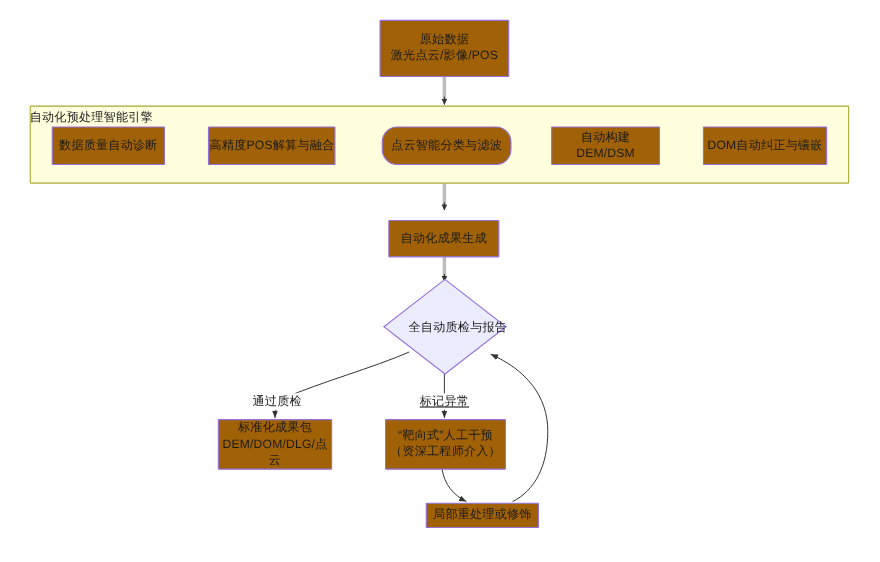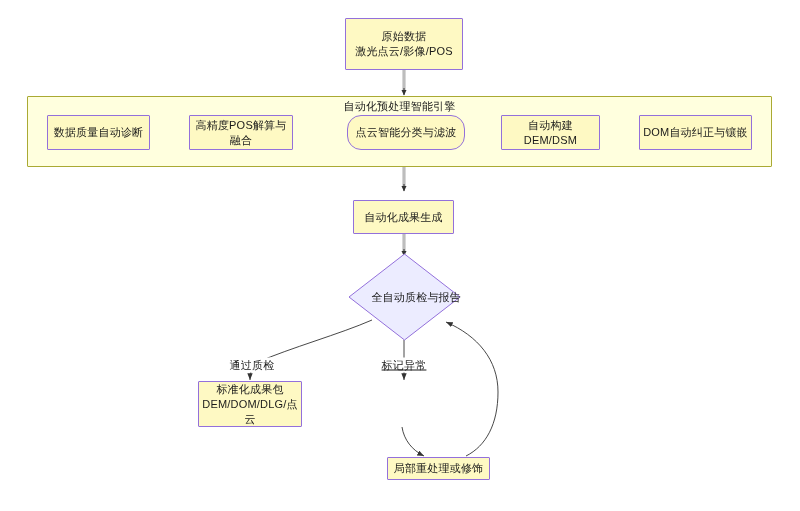--- a/index.html
+++ b/index.html
@@ -24,21 +24,21 @@
   .edges {
     position: absolute;
     left: 0; top: 0;
     width: 800px;
     height: 511px;
     pointer-events: none;
   }
   .node {
     position: absolute;
     box-sizing: border-box;
-    background: #fef9c3;
+    background: #a16207;
     border: 1px solid #9370db;
     border-radius: 1px;
     display: flex;
     flex-direction: column;
     align-items: center;
     justify-content: center;
     color: #1a1a1a;
     font-size: 11px;
     line-height: 15px;
     text-align: center;
@@ -49,21 +49,20 @@
     position: absolute;
     box-sizing: border-box;
     background: #ffffde;
     border: 1px solid #aaaa33;
     border-radius: 1px;
   }
   .cluster-title {
     position: absolute;
     font-size: 11px;
     color: #1a1a1a;
-    text-align: center;
     white-space: nowrap;
     letter-spacing: 0.2px;
   }
   .diamond-wrap {
     position: absolute;
   }
   .diamond-label {
     position: absolute;
     width: 100%;
     top: 50%;
@@ -144,21 +143,21 @@
 
   <div class="node" style="left:345px; top:18px; width:118px; height:52px;">
     <span>原始数据</span>
     <span class="l2">激光点云/影像/POS</span>
   </div>
 
   <div class="node" style="left:47px; top:115px; width:103px; height:35px;">
     <span>数据质量自动诊断</span>
   </div>
 
-  <div class="node" style="left:189px; top:115px; width:104px; height:35px;align-items:flex-end;">
+  <div class="node" style="left:189px; top:115px; width:116px; height:35px;align-items:flex-end;">
     <span>高精度POS解算与融合</span>
   </div>
 
   <div class="node" style="left:347px; top:115px; width:118px; height:35px;border-radius:14px;">
     <span>点云智能分类与滤波</span>
   </div>
 
   <div class="node" style="left:501px; top:115px; width:99px; height:35px;">
     <span>自动构建DEM/DSM</span>
   </div>
@@ -176,20 +175,24 @@
       <polygon points="56.5,1 112,44 56.5,87 1,44" fill="#ececff" stroke="#9370db" stroke-width="1"></polygon>
     </svg>
     <div class="diamond-label">全自动质检与报告</div>
   </div>
 
   <div class="node" style="left:198px; top:381px; width:104px; height:46px;">
     <span>标准化成果包</span>
     <span class="l2">DEM/DOM/DLG/点云</span>
   </div>
 
+  <div class="node" style="left:350px; top:381px; width:110px; height:46px;">
+    <span>“靶向式”人工干预</span>
+    <span class="l2">（资深工程师介入）</span>
+  </div>
 
   <div class="node" style="left:387px; top:457px; width:103px; height:23px;">
     <span>局部重处理或修饰</span>
   </div>
 
   <div class="edge-label" style="left:252px; top:365px;">通过质检</div>
 
   <div class="edge-label" style="left:404px; top:365px;text-decoration:underline;">标记异常</div>
 
 </div>

